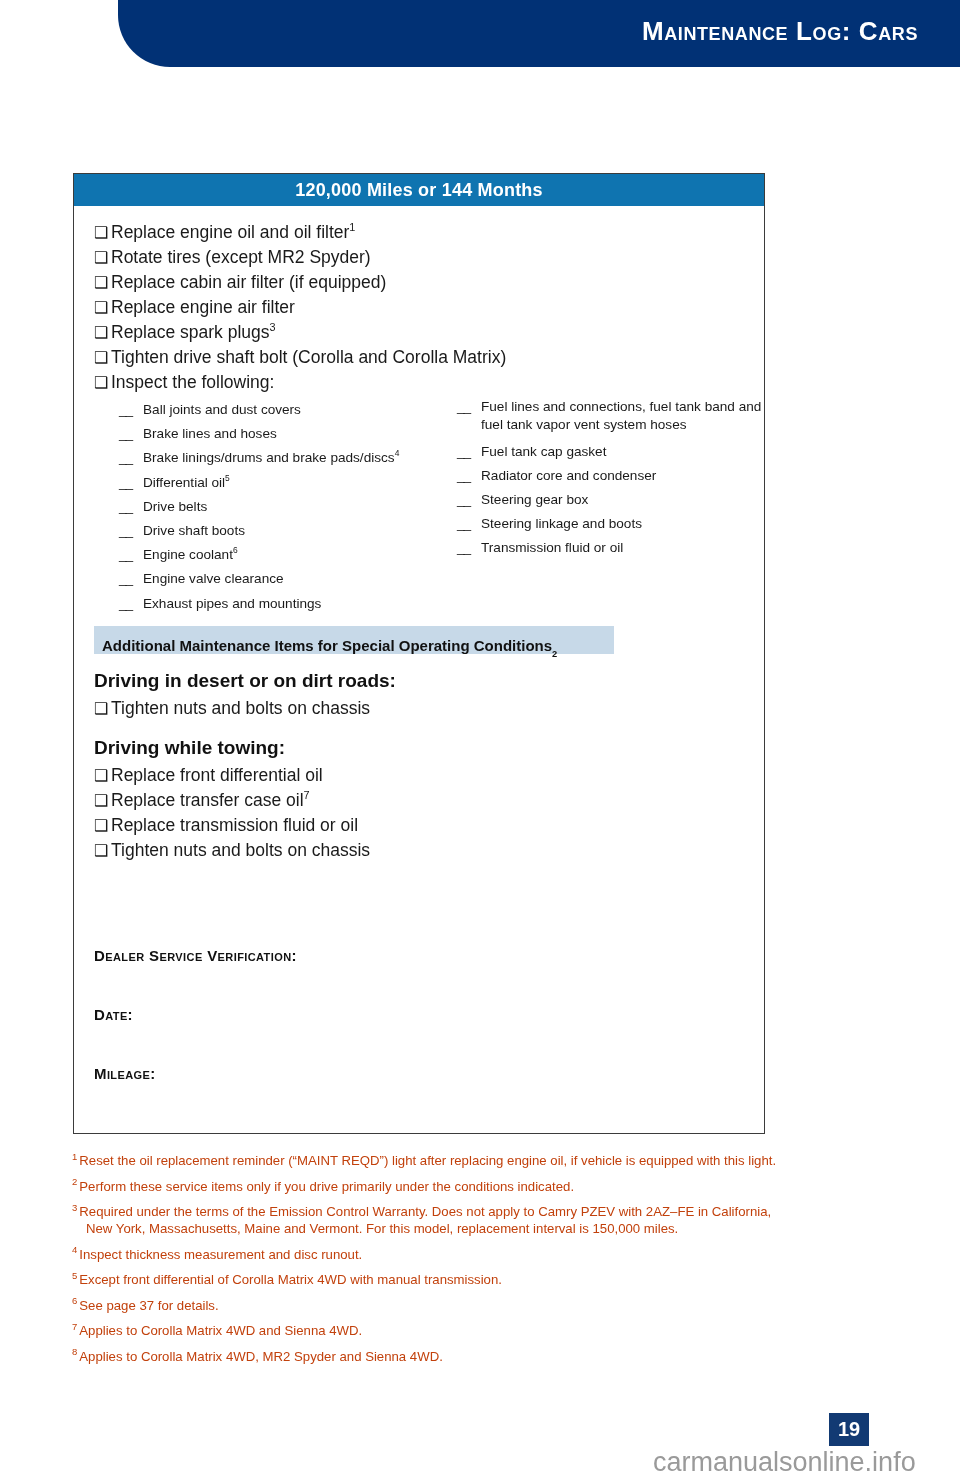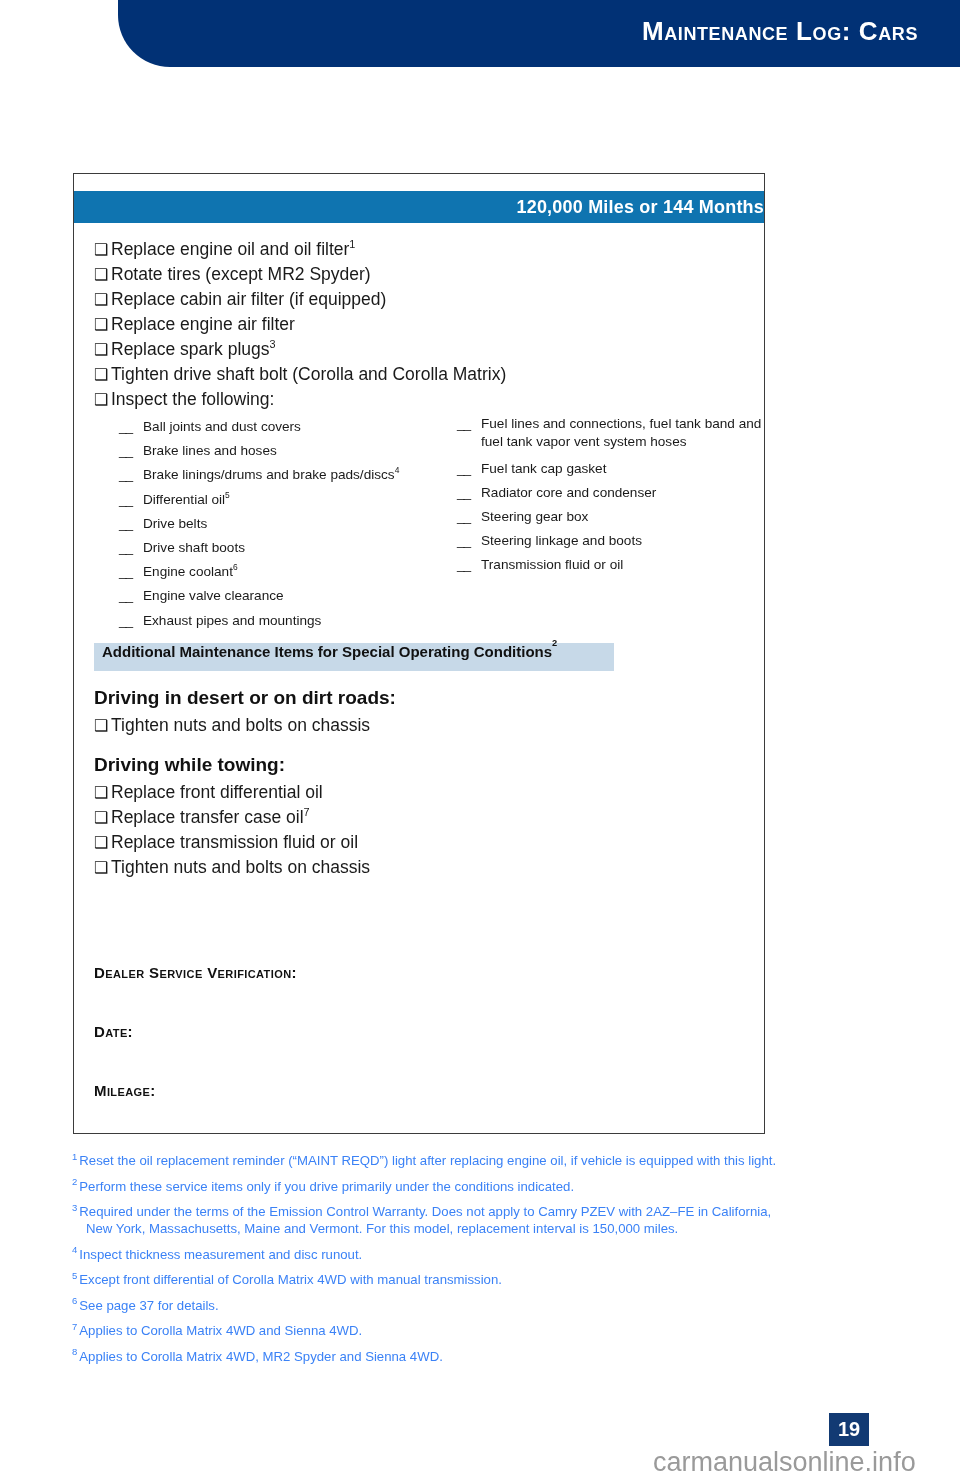--- a/index.html
+++ b/index.html
@@ -48,26 +48,25 @@
     width: 692px;
     height: 961px;
     border: 1.5px solid #3b3b3b;
     box-sizing: border-box;
     background: #ffffff;
   }
   #interval-title-bar {
     background: #0f74b0;
     height: 32px;
     line-height: 32px;
-    text-align: right;
+    text-align: center;
     color: #ffffff;
     font-size: 18px;
     font-weight: bold;
     letter-spacing: 0.2px;
-    margin-top: 17px;
   }
 
   #box-inner {
     padding: 14px 20px 0 20px;
   }
 
   
   .check-list { margin: 0; padding: 0; list-style: none; }
   .check-item {
     font-size: 17.5px;
@@ -116,21 +115,21 @@
   
   #additional-band {
     margin: 14px 0 4px 20px;
     width: 520px;
     height: 28px;
     background: #c7d9e8;
     font-size: 15px;
     font-weight: bold;
     color: #111;
     display: flex;
-    align-items: flex-start;
+    align-items: flex-end;
     padding-left: 8px;
     box-sizing: border-box;
   }
   .sub-heading {
     font-size: 19px;
     font-weight: bold;
     color: #111;
     margin: 16px 0 4px 20px;
   }
   .cond-list { margin: 0 0 0 20px; padding: 0; list-style: none; }
@@ -152,21 +151,21 @@
   
   #footnotes {
     position: absolute;
     left: 72px;
     top: 1152px;
     width: 830px;
   }
   .footnote {
     font-size: 13.2px;
     line-height: 17px;
-    color: #3b82f6;
+    color: #c2410c;
     margin-bottom: 8.5px;
     padding-left: 11px;
     text-indent: -11px;
   }
   .fn-num {
     font-size: 0.72em;
     vertical-align: super;
     line-height: 0;
     margin-right: 2px;
   }

